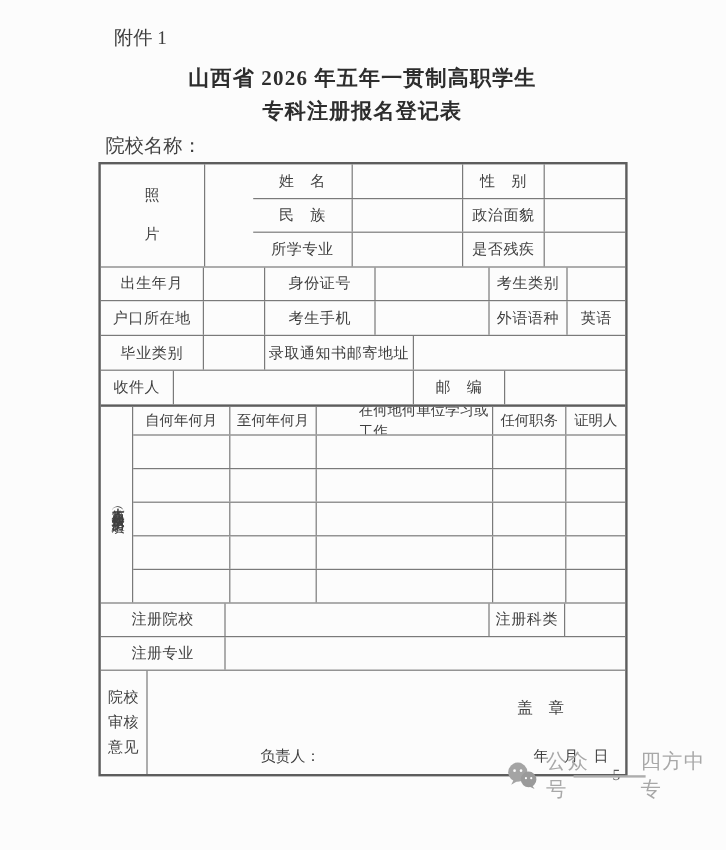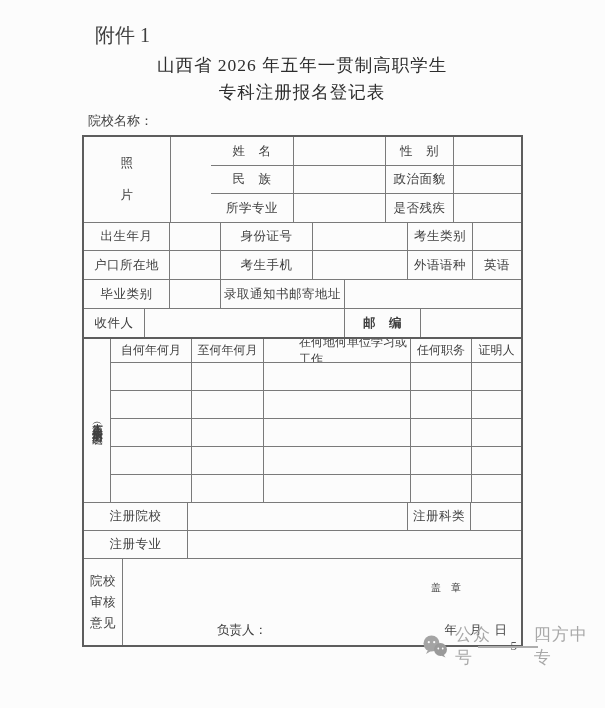--- a/index.html
+++ b/index.html
@@ -11,60 +11,60 @@
   }
   *{box-sizing:border-box;margin:0;padding:0;}
   html,body{width:605px;height:708px;}
   body{
     position:relative;
     background:#fcfcfc;
     font-family:"Liberation Serif","DejaVu Serif",serif;
     color:var(--text);
     overflow:hidden;
   }
-  .attachment{position:absolute;left:95px;top:22px;font-size:20px;}
+  .attachment{position:absolute;left:95px;top:22px;font-size:16px;}
   .title{position:absolute;left:82px;top:52px;width:440px;text-align:center;
-         font-weight:normal;color:var(--title);font-size:17.5px;line-height:27px;letter-spacing:1px;}
-  .school-name{position:absolute;left:88px;top:112px;font-size:13px;}
+         font-weight:bold;color:var(--title);font-size:17.5px;line-height:27px;letter-spacing:1px;}
+  .school-name{position:absolute;left:88px;top:112px;font-size:16px;}
 
   .form{position:absolute;left:82px;top:135px;width:441px;border:2px solid var(--border-heavy);}
   .flexrow{display:flex;align-items:stretch;}
   .cell{display:flex;align-items:center;justify-content:center;
         font-size:12.5px;letter-spacing:0.5px;overflow:hidden;}
   .cell + .cell{border-left:1px solid var(--border);}
   .bt{border-top:1px solid var(--border);}
   .grow{flex:1 1 auto;}
 
   .h28{height:28px;} .h29{height:29px;} .h23{height:23px;}
 
   
   .photo{width:86px;flex-direction:column;justify-content:space-around;padding:10px 0;}
   .blockA-right{flex:1 1 auto;border-left:1px solid var(--border);display:flex;flex-direction:column;padding-left:40px;}
   .blockA-right .flexrow > .cell:first-child{border-left:none;}
   .w82{width:82px;} .w92{width:92px;} .w68{width:68px;}
   .w85{width:85px;} .w51{width:51px;} .w95{width:95px;} .w65{width:65px;}
-  .w124{width:124px;} .w60{width:60px;} .w200{width:200px;} .w76{width:76px;font-weight:bold;}
+  .w124{width:124px;} .w60{width:60px;} .w200{width:200px;} .w76{width:76px;}
 
   
   .sec2{border-top:2px solid var(--border-heavy);font-family:Liberation Serif, serif;}
   .side-vert{width:26px;writing-mode:vertical-rl;text-orientation:mixed;
              font-size:11px;letter-spacing:1px;justify-content:center;align-items:center;padding:2px 0;}
   .sec2-right{flex:1 1 auto;border-left:1px solid var(--border);display:flex;flex-direction:column;}
   .sec2-right .flexrow > .cell:first-child{border-left:none;}
   .rw80{width:80px;} .rw72{width:72px;} .rw147{width:147px;padding-left:35px;} .rw61{width:61px;}
   .resume-head .cell{font-size:12px;letter-spacing:0;}
 
   
   .w103{width:103px;} .w220{width:220px;} .w63{width:63px;}
 
   
   .h87{height:87px;}
   .side3{width:38px;flex-direction:column;justify-content:center;gap:4px;font-size:12.5px;}
   .main-review{flex:1 1 auto;position:relative;border-left:1px solid var(--border);}
-  .seal{position:absolute;left:308px;top:22px;font-size:10px;}
+  .seal{position:absolute;left:308px;top:22px;font-size:13px;}
   .resp{position:absolute;left:94px;bottom:6px;font-size:12.5px;}
   .rdate{position:absolute;right:14px;bottom:6px;font-size:12.5px;}
 
   
   .footer{position:absolute;left:422px;top:632px;height:28px;display:flex;align-items:center;color:var(--wm);}
   .footer .icon{margin-right:6px;flex:none;display:block;}
   .wm{font-size:17px;letter-spacing:1px;font-family:"Liberation Sans","DejaVu Sans",sans-serif;}
   .pagenum{font-size:13px;color:#565656;margin:0 1px 0 2px;font-family:"Liberation Serif",serif;}
   .wm-gap{display:inline-block;width:16px;}
   .strike{position:absolute;left:56px;top:14px;width:60px;height:1.5px;background:#adadad;}

